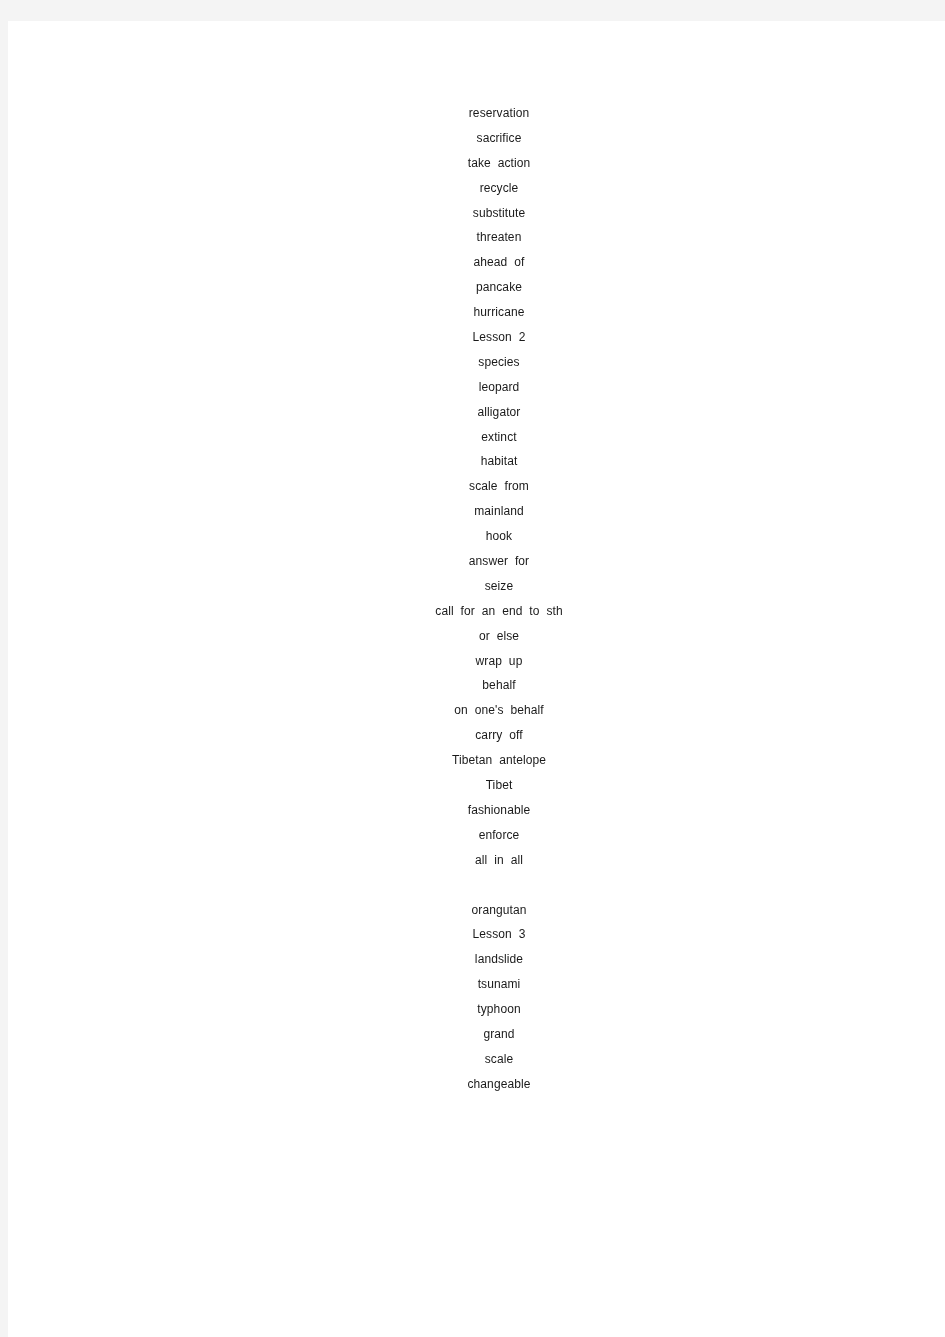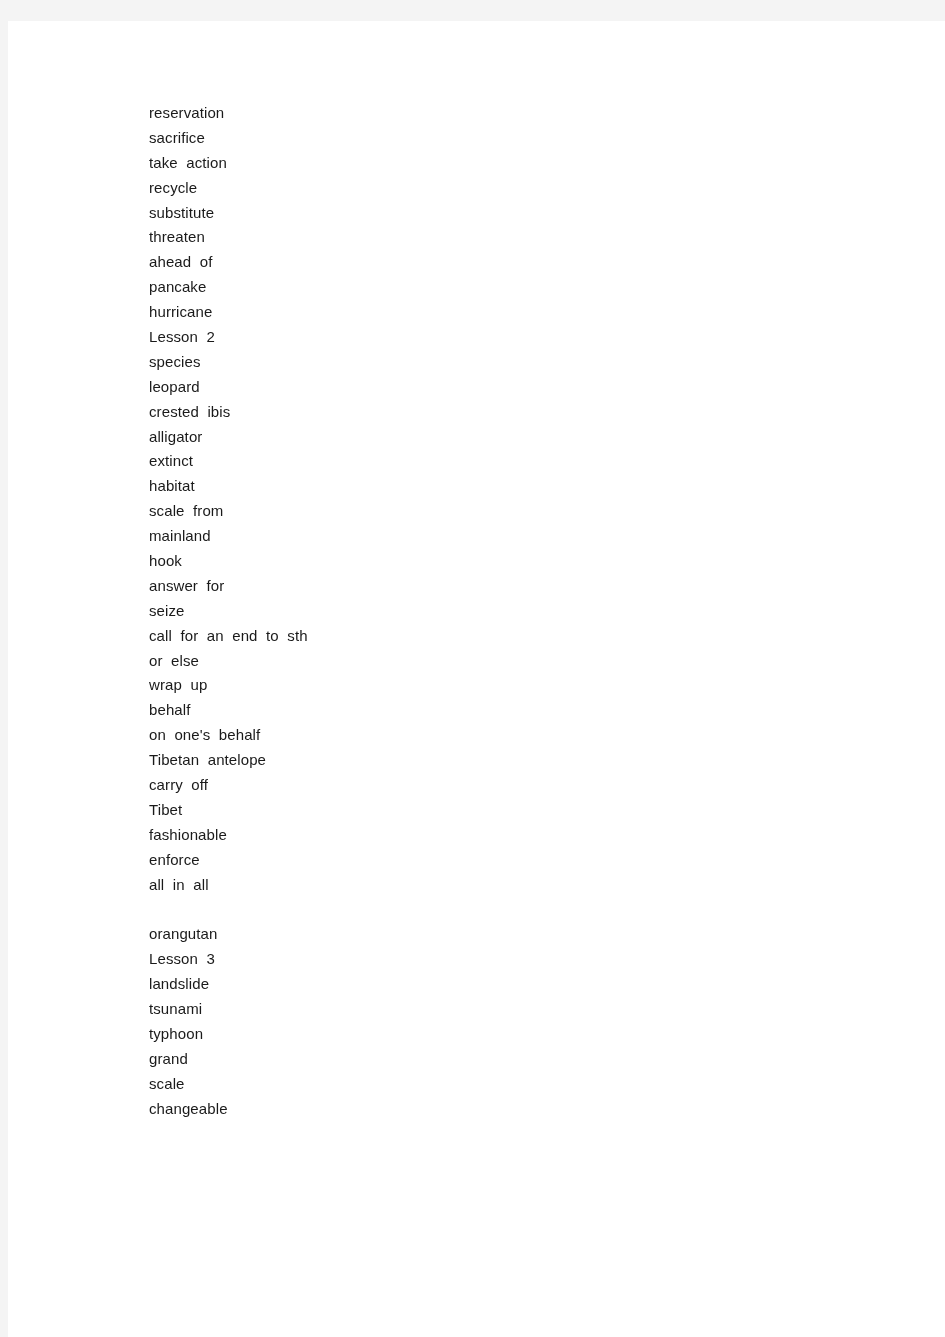--- a/index.html
+++ b/index.html
@@ -27,24 +27,25 @@
     left: 141px;
     top: 80px;
     width: 700px;
     list-style: none;
     margin: 0;
     padding: 0;
   }
   #word-list li {
     height: 24.9px;
     line-height: 24.9px;
-    font-size: 15px;
+    font-size: 12px;
     color: #1a1a1a;
     white-space: pre;
     letter-spacing: 0.1px;
+    text-align: center;
   }
   #word-list li.blank-line {
     color: transparent;
   }
 </style>
 </head>
 <body>
 
 <div id="document-page">
   <ul id="word-list">
@@ -53,36 +54,35 @@
       <li class="word-line">take  action</li>
       <li class="word-line">recycle</li>
       <li class="word-line">substitute</li>
       <li class="word-line">threaten</li>
       <li class="word-line">ahead  of</li>
       <li class="word-line">pancake</li>
       <li class="word-line">hurricane</li>
       <li class="word-line">Lesson  2</li>
       <li class="word-line">species</li>
       <li class="word-line">leopard</li>
-      <li class="word-line">crested  ibis</li>
       <li class="word-line">alligator</li>
       <li class="word-line">extinct</li>
       <li class="word-line">habitat</li>
       <li class="word-line">scale  from</li>
       <li class="word-line">mainland</li>
       <li class="word-line">hook</li>
       <li class="word-line">answer  for</li>
       <li class="word-line">seize</li>
       <li class="word-line">call  for  an  end  to  sth</li>
       <li class="word-line">or  else</li>
       <li class="word-line">wrap  up</li>
       <li class="word-line">behalf</li>
       <li class="word-line">on  one's  behalf</li>
+      <li class="word-line">carry  off</li>
       <li class="word-line">Tibetan  antelope</li>
-      <li class="word-line">carry  off</li>
       <li class="word-line">Tibet</li>
       <li class="word-line">fashionable</li>
       <li class="word-line">enforce</li>
       <li class="word-line">all  in  all</li>
       <li class="blank-line"></li>
       <li class="word-line">orangutan</li>
       <li class="word-line">Lesson  3</li>
       <li class="word-line">landslide</li>
       <li class="word-line">tsunami</li>
       <li class="word-line">typhoon</li>

